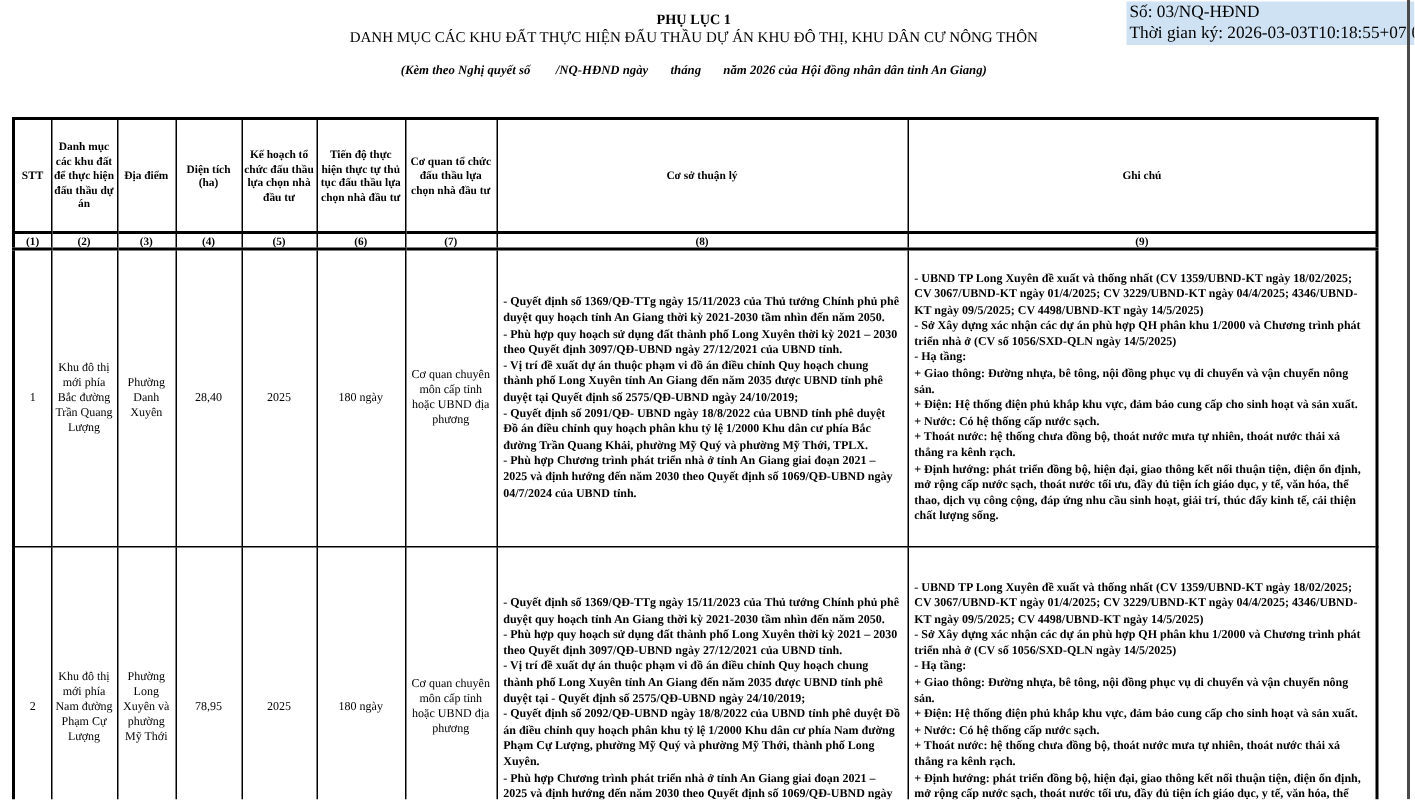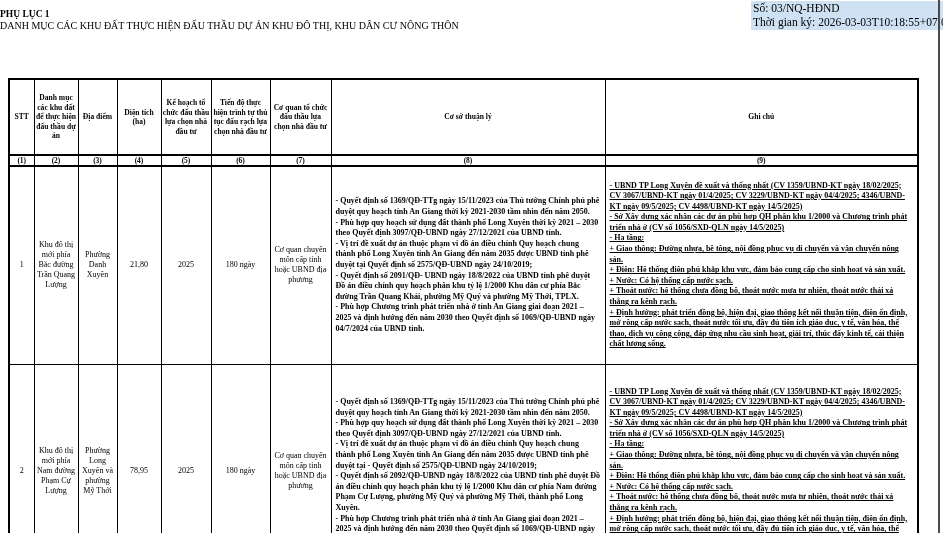--- a/index.html
+++ b/index.html
@@ -7,21 +7,21 @@
     position:relative; width:943px; height:533px; background:#ffffff;
     overflow:hidden; font-family:"Liberation Serif", serif; color:#000;
   }
   
   .sig {
     position:absolute; top:1px; left:751px; width:215px;
     background:#cfe2f3; font-size:11.5px; line-height:13.5px; padding:1px 2px;
     white-space:nowrap;
   }
   
-  .doc-header { position:absolute; top:8px; left:0; width:925px; text-align:left; }
+  .doc-header { position:absolute; top:8px; left:0; width:925px; text-align:center; }
   .doc-header .t1 { font-weight:bold; font-size:9.5px; line-height:12px; }
   .doc-header .t2 { font-weight:normal; font-size:10px; line-height:12.5px; }
   .doc-header .note {
     font-weight:bold; font-style:italic; font-size:8.5px; margin-top:8px;
     white-space:pre;
   }
   
   table.appendix {
     position:absolute; left:8px; top:78px; width:909px;
     border-collapse:collapse; table-layout:fixed;
@@ -40,37 +40,38 @@
     text-align:center; vertical-align:middle; padding:0;
   }
   td.c-center {
     font-size:8px; line-height:10px; text-align:center; vertical-align:middle;
     padding:1px 2px;
   }
   td.c-left {
     font-size:8px; line-height:10.6px; text-align:left; vertical-align:middle;
     padding:2px 4px; white-space:pre-line;font-weight:bold;
   }
-  td.c-bold { font-weight:bold;text-decoration:underline; }
+  td.c-bold { font-weight:bold; }
   
   .page-edge { position:absolute; left:938px; top:0; width:2px; height:533px; background:#4a4a4a; }
 </style>
 </head>
 <body>
 
 <div class="page">
 
   <div class="sig">
     <div>Số: 03/NQ-HĐND</div>
     <div>Thời gian ký: 2026-03-03T10:18:55+07:0</div>
   </div>
 
   <div class="doc-header">
     <div class="t1">PHỤ LỤC 1</div>
     <div class="t2">DANH MỤC CÁC KHU ĐẤT THỰC HIỆN ĐẤU THẦU DỰ ÁN KHU ĐÔ THỊ, KHU DÂN CƯ NÔNG THÔN</div>
+    <div class="note">(Kèm theo Nghị quyết số        /NQ-HĐND ngày       tháng       năm 2026 của Hội đồng nhân dân tỉnh An Giang)</div>
   </div>
 
   <table class="appendix">
     <colgroup>
       <col style="width:25px">
         <col style="width:44px">
         <col style="width:39px">
       <col style="width:44px">
         <col style="width:50px">
         <col style="width:59px">
@@ -78,21 +79,21 @@
         <col style="width:274px">
         <col style="width:313px">
     </colgroup>
     <thead>
       <tr class="head-row" style="height:76px">
         <th>STT</th>
         <th>Danh mục các khu đất để thực hiện đấu thầu dự án</th>
         <th>Địa điểm</th>
         <th>Diện tích (ha)</th>
         <th>Kế hoạch tổ chức đấu thầu lựa chọn nhà đầu tư</th>
-        <th>Tiến độ thực hiện trình tự thủ tục đấu rạch lựa chọn nhà đầu tư</th>
+        <th>Tiến độ thực hiện thực tự thủ tục đấu thầu lựa chọn nhà đầu tư</th>
         <th>Cơ quan tổ chức đấu thầu lựa chọn nhà đầu tư</th>
         <th>Cơ sở thuận lý</th>
         <th>Ghi chú</th>
       </tr>
       <tr class="num-row" style="height:11px">
         <td>(1)</td>
         <td>(2)</td>
         <td>(3)</td>
         <td>(4)</td>
         <td>(5)</td>
@@ -100,21 +101,21 @@
         <td>(7)</td>
         <td>(8)</td>
         <td>(9)</td>
       </tr>
     </thead>
     <tbody>
       <tr style="height:198px">
         <td class="c-center">1</td>
         <td class="c-center">Khu đô thị mới phía Bắc đường Trần Quang Lượng</td>
         <td class="c-center">Phường Danh Xuyên</td>
-        <td class="c-center">21,80</td>
+        <td class="c-center">28,40</td>
         <td class="c-center">2025</td>
         <td class="c-center">180 ngày</td>
         <td class="c-center">Cơ quan chuyên môn cấp tỉnh hoặc UBND địa phương</td>
         <td class="c-left">- Quyết định số 1369/QĐ-TTg ngày 15/11/2023 của Thủ tướng Chính phủ phê duyệt quy hoạch tỉnh An Giang thời kỳ 2021-2030 tầm nhìn đến năm 2050.
 - Phù hợp quy hoạch sử dụng đất thành phố Long Xuyên thời kỳ 2021 – 2030 theo Quyết định 3097/QĐ-UBND ngày 27/12/2021 của UBND tỉnh.
 - Vị trí đề xuất dự án thuộc phạm vi đồ án điều chỉnh Quy hoạch chung thành phố Long Xuyên tỉnh An Giang đến năm 2035 được UBND tỉnh phê duyệt tại Quyết định số 2575/QĐ-UBND ngày 24/10/2019;
 - Quyết định số 2091/QĐ- UBND ngày 18/8/2022 của UBND tỉnh phê duyệt Đồ án điều chỉnh quy hoạch phân khu tỷ lệ 1/2000 Khu dân cư phía Bắc đường Trần Quang Khải, phường Mỹ Quý và phường Mỹ Thới, TPLX.
 - Phù hợp Chương trình phát triển nhà ở tỉnh An Giang giai đoạn 2021 – 2025 và định hướng đến năm 2030 theo Quyết định số 1069/QĐ-UBND ngày 04/7/2024 của UBND tỉnh.</td>
         <td class="c-left c-bold">- UBND TP Long Xuyên đề xuất và thống nhất (CV 1359/UBND-KT ngày 18/02/2025; CV 3067/UBND-KT ngày 01/4/2025; CV 3229/UBND-KT ngày 04/4/2025; 4346/UBND-KT ngày 09/5/2025; CV 4498/UBND-KT ngày 14/5/2025)
 - Sở Xây dựng xác nhận các dự án phù hợp QH phân khu 1/2000 và Chương trình phát triển nhà ở (CV số 1056/SXD-QLN ngày 14/5/2025)

